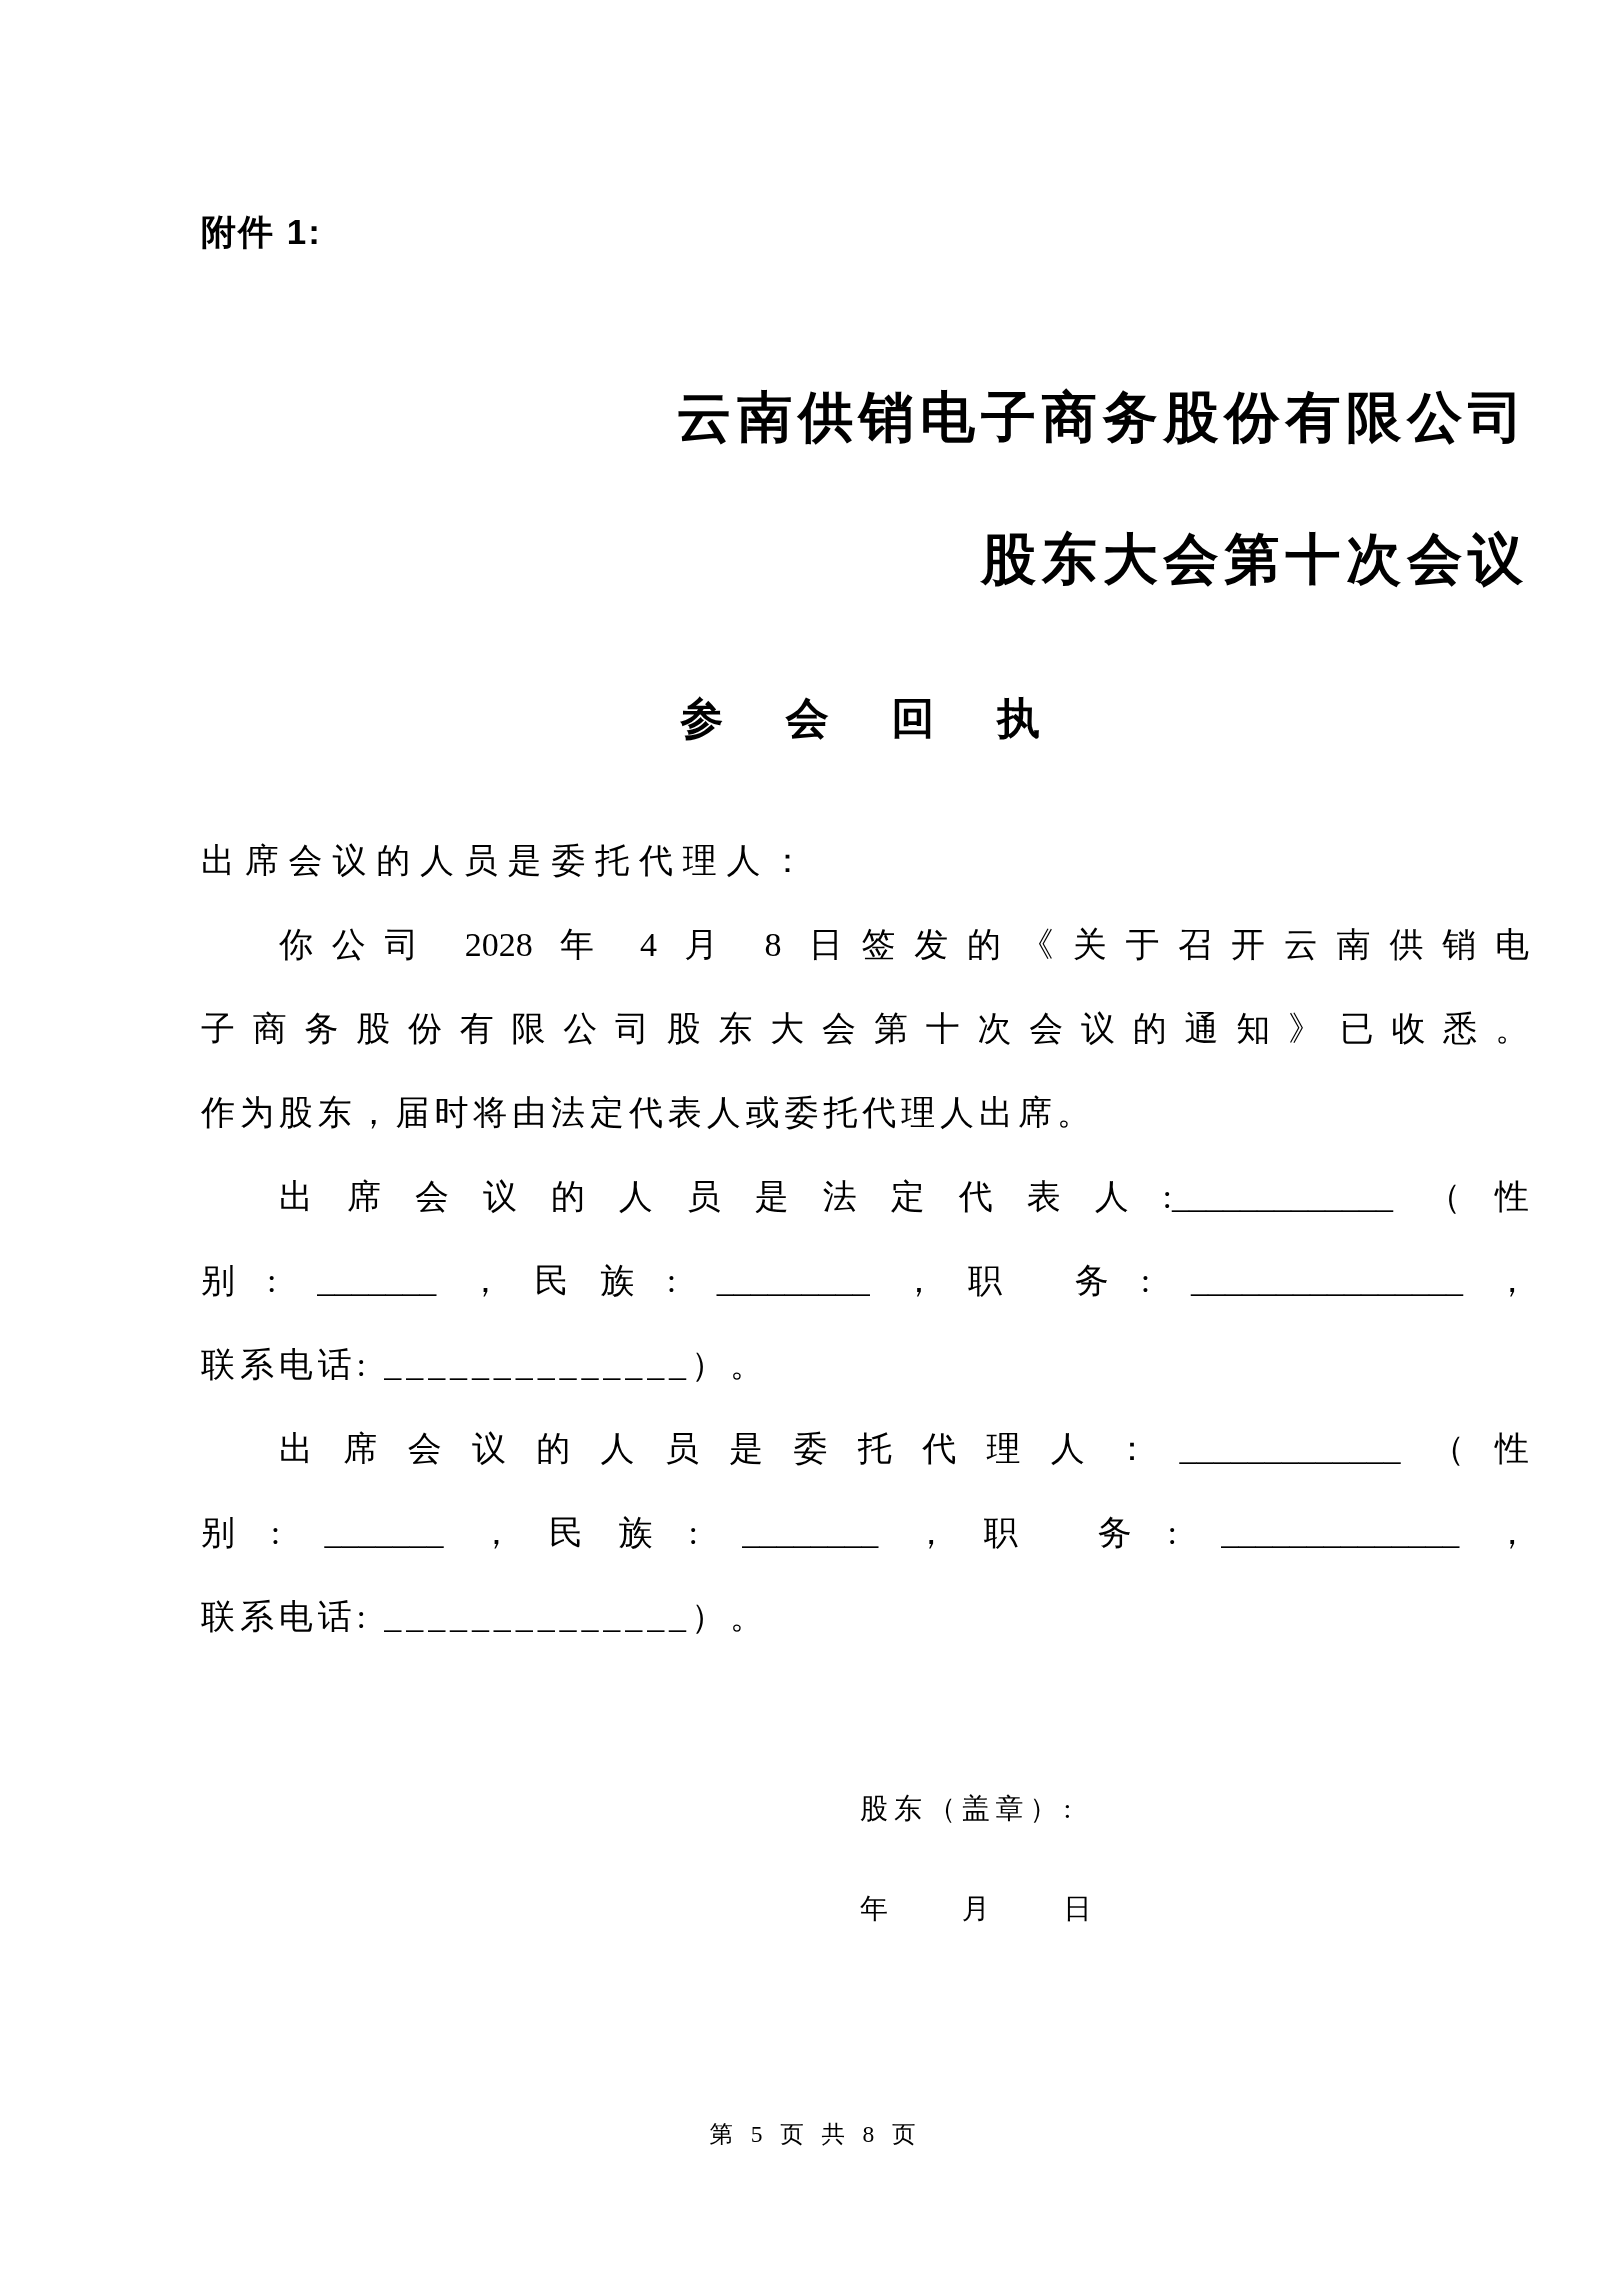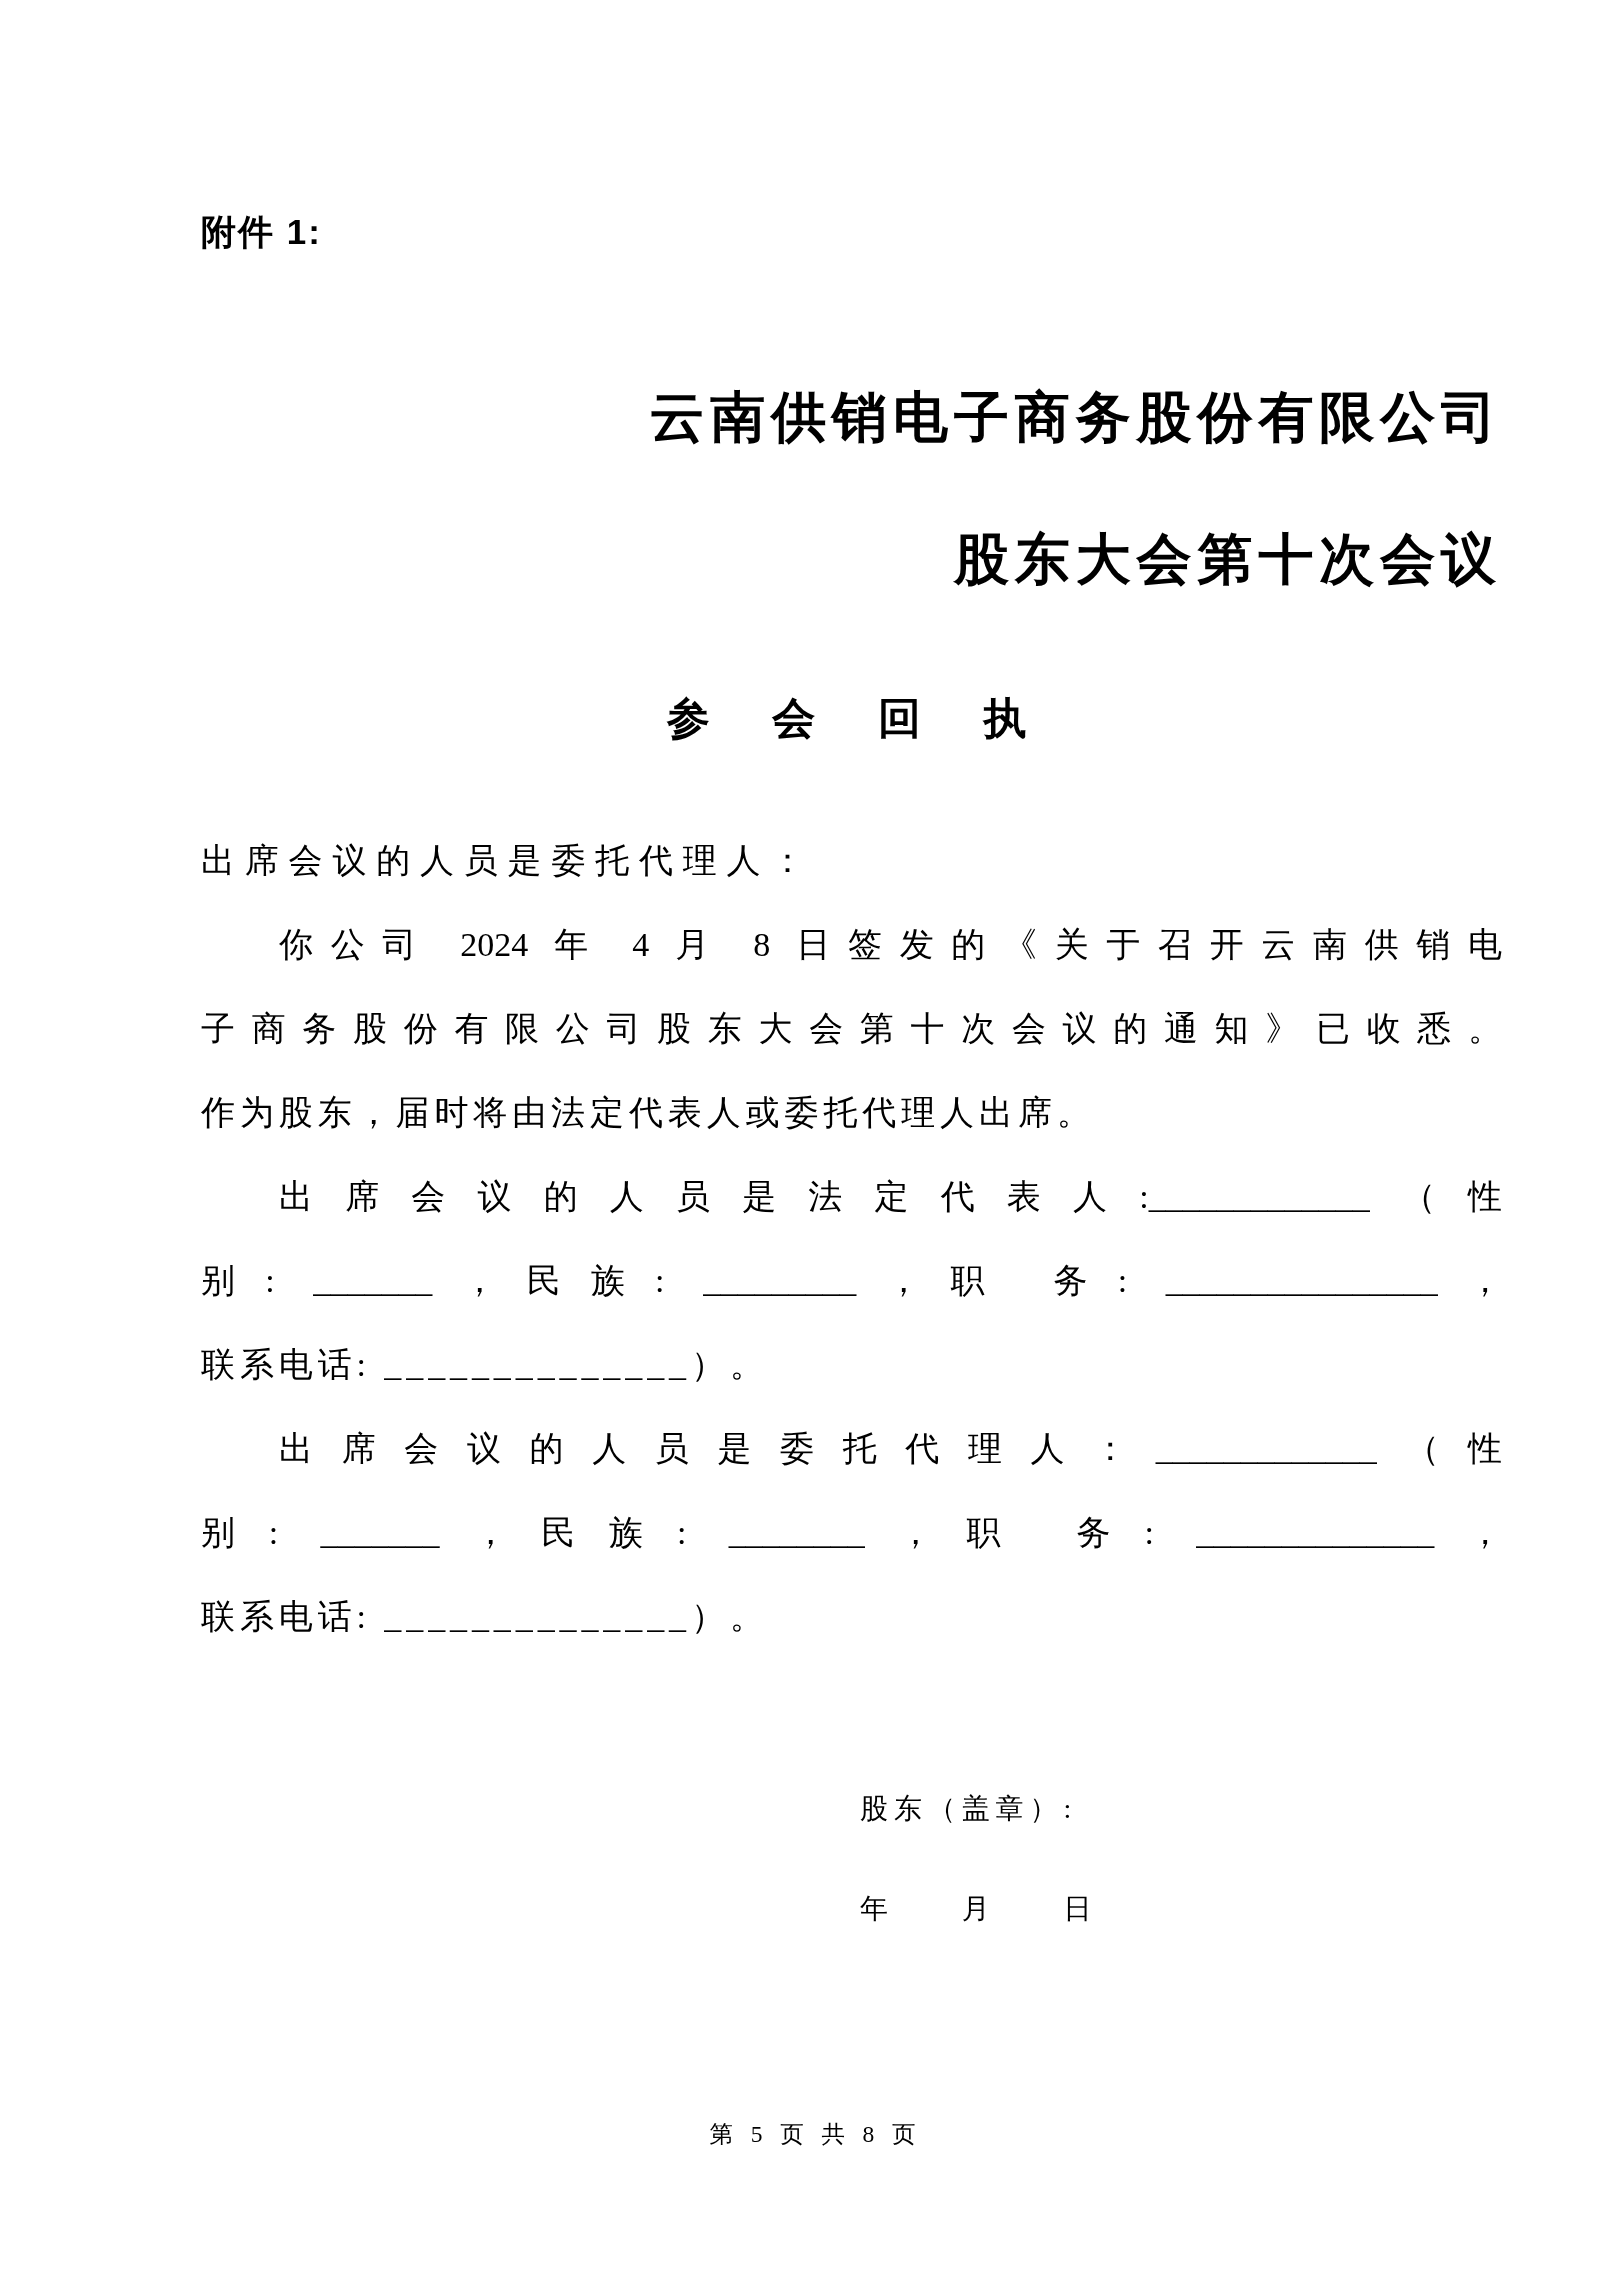--- a/index.html
+++ b/index.html
@@ -8,21 +8,21 @@
     background: #ffffff;
   }
   .page {
     position: relative;
     width: 1613px;
     height: 2286px;
     background: #ffffff;
     color: #000000;
     font-family: "Liberation Serif", "DejaVu Serif", serif;
     box-sizing: border-box;
-    padding: 208px 111px 0 201px;
+    padding: 208px 84px 0 201px;
     overflow: hidden;
   }
   .attachment-label {
     font-family: "Liberation Sans", "DejaVu Sans", sans-serif;
     font-weight: 700;
     font-size: 35px;
     line-height: 47px;
     letter-spacing: 2px;
   }
   .doc-title {
@@ -87,21 +87,21 @@
   <div class="attachment-label">附件 1:</div>
 
   <div class="doc-title line1">云南供销电子商务股份有限公司</div>
 
   <div class="doc-title line2">股东大会第十次会议</div>
 
   <div class="doc-subtitle">参　会　回　执</div>
 
   <div class="body-block">
     <div class="line salutation">出席会议的人员是委托代理人：</div>
-    <div class="line just indent">你公司 2024 年 4 月 8 日签发的《关于召开云南供销电</div>
+    <div class="line just indent">你公司 2028 年 4 月 8 日签发的《关于召开云南供销电</div>
     <div class="line just">子商务股份有限公司股东大会第十次会议的通知》已收悉。</div>
     <div class="line">作为股东，届时将由法定代表人或委托代理人出席。</div>
     <div class="line just indent">出席会议的人员是法定代表人:_____________（性</div>
     <div class="line just">别: _______，民族: _________，职 务: ________________，</div>
     <div class="line">联系电话: ______________）。</div>
     <div class="line just indent">出席会议的人员是委托代理人：_____________（性</div>
     <div class="line just">别: _______，民族: ________，职 务: ______________，</div>
     <div class="line">联系电话: ______________）。</div>
   </div>
 

